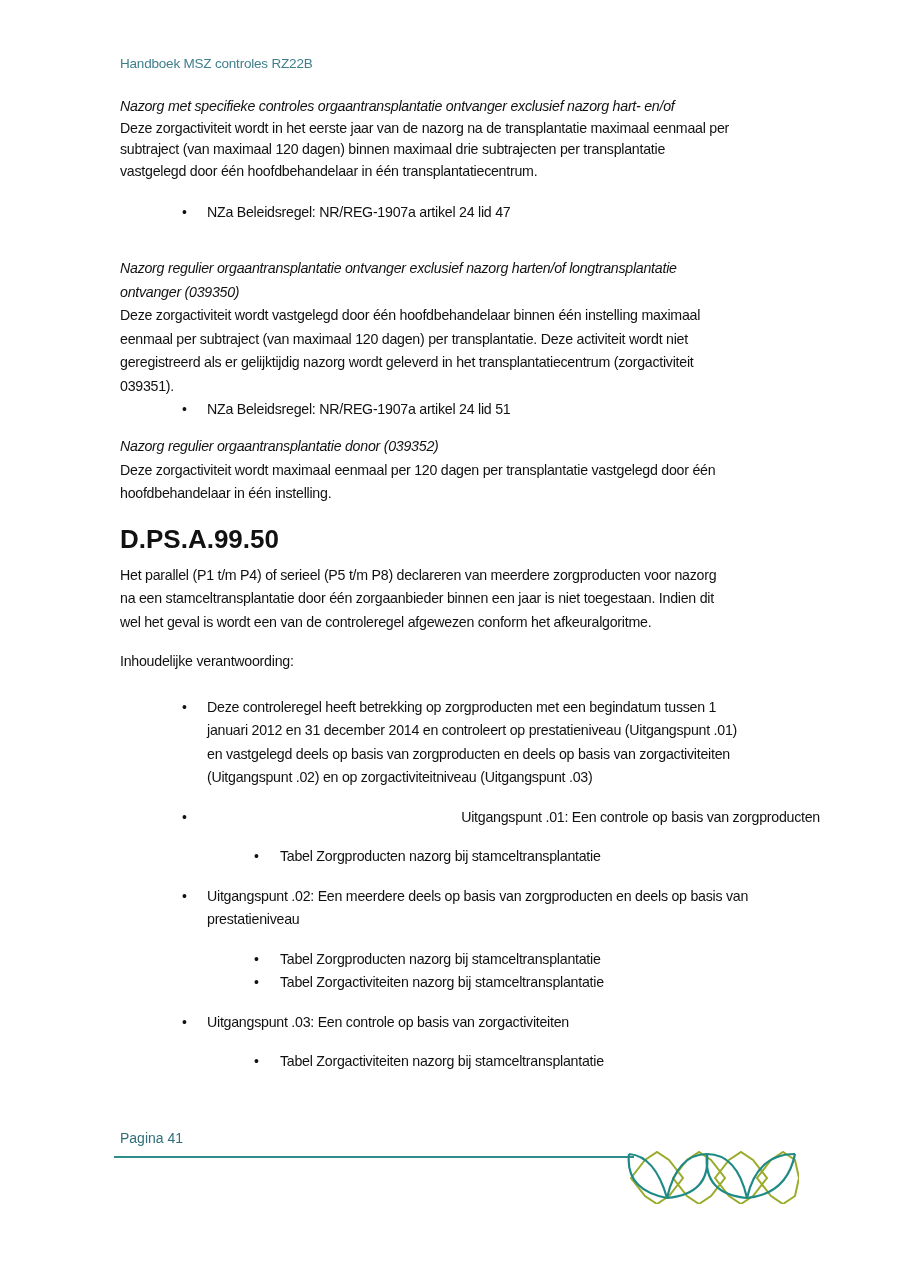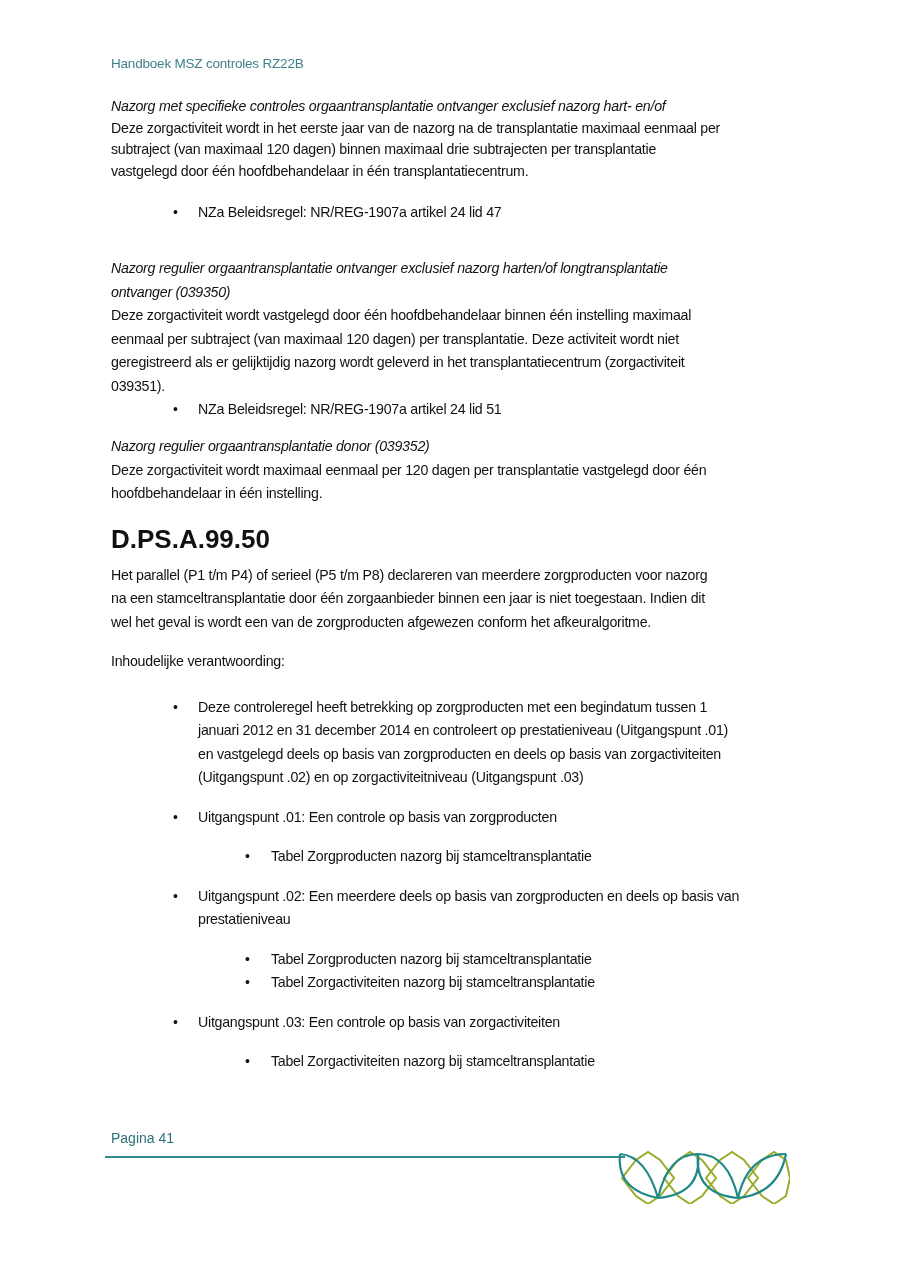--- a/index.html
+++ b/index.html
@@ -1,18 +1,18 @@
 <!DOCTYPE html>
 <html><head>
 <meta charset="utf-8">
 <style>
   html, body { margin: 0; padding: 0; background: #ffffff; }
   body { width: 900px; height: 1273px; position: relative; overflow: hidden;
          font-family: "Liberation Sans", sans-serif; color: #111; }
-  .page { position: absolute; left: 4px; top: 0; width: 741px; height: 1273px; }
+  .page { position: absolute; left: 13px; top: 0; width: 741px; height: 1273px; }
   .hdr { position: absolute; left: 107px; top: 56px; font-size: 13.5px; color: #3f7f8c; letter-spacing: -0.2px; }
   .content { position: absolute; left: 107px; top: 95px; width: 690px; font-size: 14.2px; line-height: 23.5px; letter-spacing: -0.25px; }
   .it { font-style: italic; }
   p { margin: 0; }
   .bl { position: relative; padding-left: 87px; }
   .bl::before { content: "\2022"; position: absolute; left: 62px; top: 0; font-size: 14px; }
   .bl2 { position: relative; padding-left: 160px; }
   .bl2::before { content: "\2022"; position: absolute; left: 134px; top: 0; font-size: 14px; }
   h2 { font-size: 26px; font-weight: bold; margin: 0; letter-spacing: 0; }
   .footer-label { position: absolute; left: 107px; top: 1130px; font-size: 14px; color: #2f6f7a; }
@@ -48,31 +48,31 @@
     <div style="position:absolute; top:340px; left:0; width:700px;">
       <p class="it">Nazorg regulier orgaantransplantatie donor (039352)</p>
       <p>Deze zorgactiviteit wordt maximaal eenmaal per 120 dagen per transplantatie vastgelegd door één</p>
       <p>hoofdbehandelaar in één instelling.</p>
     </div>
 
     <div style="position:absolute; top:433px; left:0; width:700px;">
       <h2>D.PS.A.99.50</h2>
       <p style="margin-top:12px;">Het parallel (P1 t/m P4) of serieel (P5 t/m P8) declareren van meerdere zorgproducten voor nazorg</p>
       <p>na een stamceltransplantatie door één zorgaanbieder binnen een jaar is niet toegestaan. Indien dit</p>
-      <p>wel het geval is wordt een van de zorgproducten afgewezen conform het afkeuralgoritme.</p>
+      <p>wel het geval is wordt een van de controleregel afgewezen conform het afkeuralgoritme.</p>
       <p style="margin-top:16px;">Inhoudelijke verantwoording:</p>
 
       <div style="margin-top:22px;">
         <p class="bl">Deze controleregel heeft betrekking op zorgproducten met een begindatum tussen 1</p>
         <p style="padding-left:87px;">januari 2012 en 31 december 2014 en controleert op prestatieniveau (Uitgangspunt .01)</p>
         <p style="padding-left:87px;">en vastgelegd deels op basis van zorgproducten en deels op basis van zorgactiviteiten</p>
         <p style="padding-left:87px;">(Uitgangspunt .02) en op zorgactiviteitniveau (Uitgangspunt .03)</p>
       </div>
 
-      <p class="bl" style="margin-top:16px;">Uitgangspunt .01: Een controle op basis van zorgproducten</p>
+      <p class="bl" style="margin-top:16px;text-align:right;">Uitgangspunt .01: Een controle op basis van zorgproducten</p>
       <p class="bl2" style="margin-top:16px;">Tabel Zorgproducten nazorg bij stamceltransplantatie</p>
 
       <p class="bl" style="margin-top:16px;">Uitgangspunt .02: Een meerdere deels op basis van zorgproducten en deels op basis van</p>
       <p style="padding-left:87px;">prestatieniveau</p>
       <p class="bl2" style="margin-top:16px;">Tabel  Zorgproducten nazorg bij stamceltransplantatie</p>
       <p class="bl2">Tabel  Zorgactiviteiten nazorg bij stamceltransplantatie</p>
 
       <p class="bl" style="margin-top:16px;">Uitgangspunt .03: Een controle op basis van zorgactiviteiten</p>
       <p class="bl2" style="margin-top:16px;">Tabel  Zorgactiviteiten nazorg bij stamceltransplantatie</p>
     </div>

